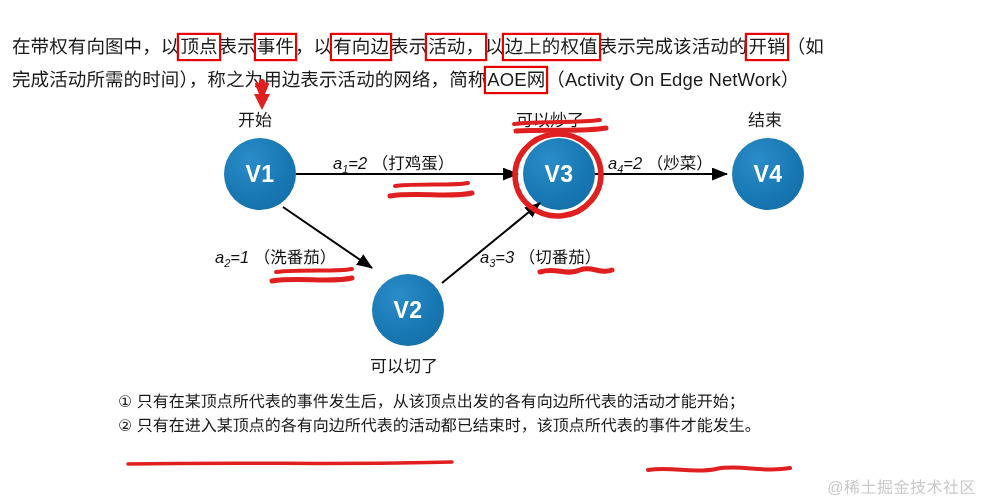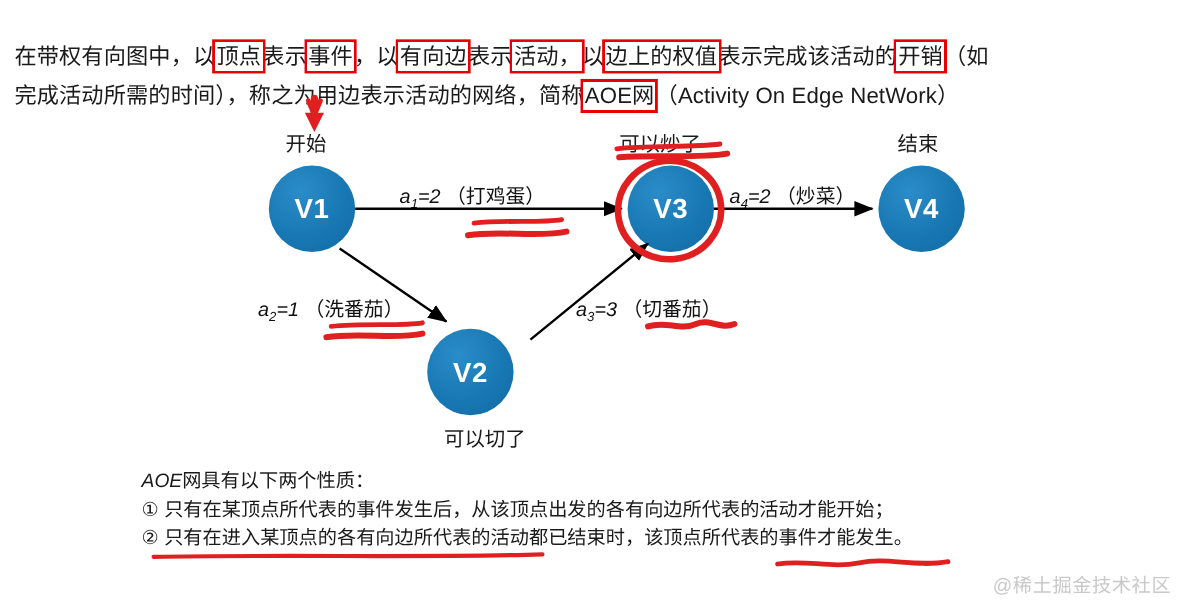--- a/index.html
+++ b/index.html
@@ -126,21 +126,21 @@
   <div class="diagram">
 
     <div class="node-label" style="left:238px; top:18px;">开始</div>
     <div class="node-label" style="left:370px; top:264px;">可以切了</div>
     <div class="node-label" style="left:516px; top:18px;">可以炒了</div>
     <div class="node-label" style="left:748px; top:18px;">结束</div>
 
     <div class="node" style="left:224px; top:50px; width:72px; height:72px;text-align:right;">
       <span>V1</span>
     </div>
-    <div class="node" style="left:356px; top:186px; width:72px; height:72px;">
+    <div class="node" style="left:372px; top:186px; width:72px; height:72px;">
       <span>V2</span>
     </div>
     <div class="node" style="left:523px; top:50px; width:72px; height:72px;">
       <span>V3</span>
     </div>
     <div class="node" style="left:732px; top:50px; width:72px; height:72px;">
       <span>V4</span>
     </div>
 
     <div class="edge-label" style="left:333px; top:62px;">
@@ -193,19 +193,18 @@
     <path d="M272,281 C298,277 332,283 352,278" fill="none" stroke="#e02020" stroke-width="5" stroke-linecap="round"></path>
 
     <path d="M540,272 C556,267 566,276 580,270 C592,265 600,275 612,270" fill="none" stroke="#e02020" stroke-width="5" stroke-linecap="round"></path>
 
     <path d="M128,464 C240,462 360,465 452,462" fill="none" stroke="#e02020" stroke-width="3.5" stroke-linecap="round"></path>
 
     <path d="M648,470 C672,466 692,474 716,469 C740,464 762,473 790,468" fill="none" stroke="#e02020" stroke-width="4" stroke-linecap="round"></path>
   </svg>
 
   <div class="footer">
-    <div class="ln title"><span>AOE</span><span class="zh">网具有以下两个性质：</span></div>
     <div class="ln">① 只有在某顶点所代表的事件发生后，从该顶点出发的各有向边所代表的活动才能开始；</div>
     <div class="ln">② 只有在进入某顶点的各有向边所代表的活动都已结束时，该顶点所代表的事件才能发生。</div>
   </div>
 
   <div class="watermark">@稀土掘金技术社区</div>
 </div>
 
 </body></html>

